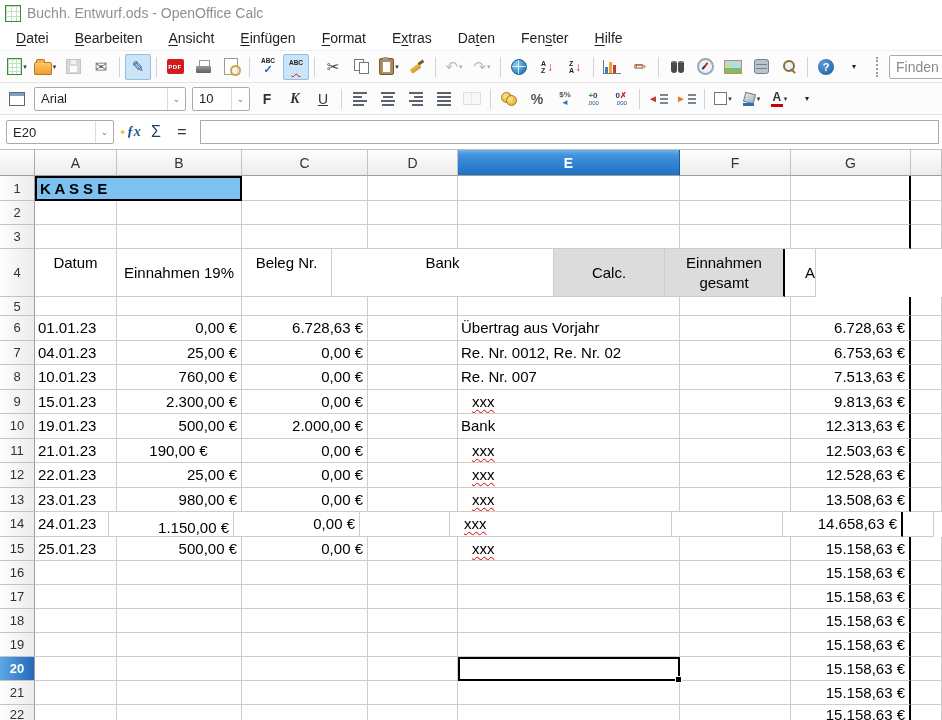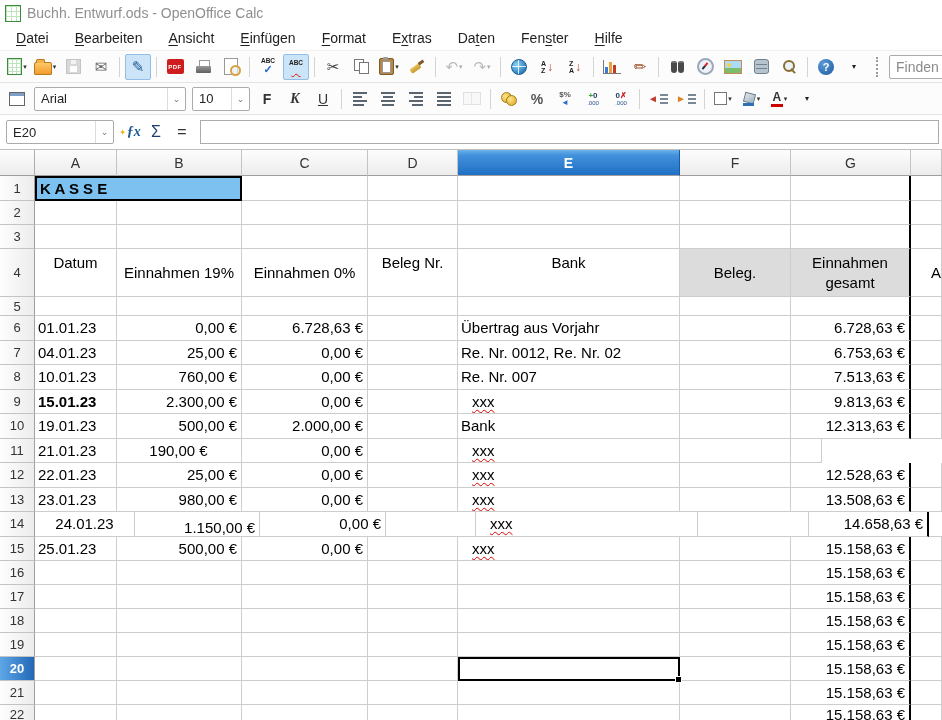--- a/index.html
+++ b/index.html
@@ -528,31 +528,28 @@
         <div class="cell" style="width: 31px;"></div>
       </div>
       <div class="grow" style="height: 48px;">
         <div class="rowhdr">4</div>
         <div class="cell center vtop" style="width: 82px;">
           <span>Datum</span>
         </div>
         <div class="cell center" style="width: 125px;">
           <span>Einnahmen 19%</span>
         </div>
-        <div class="cell center" style="width: 126px;">
-          <span>Einnahmen 0%</span>
-        </div>
         <div class="cell center vtop" style="width: 90px;">
           <span>Beleg Nr.</span>
         </div>
         <div class="cell center vtop" style="width: 222px;">
           <span>Bank</span>
         </div>
         <div class="cell center" style="width: 111px; background: rgb(220, 220, 220);">
-          <span>Beleg.</span>
+          <span>Calc.</span>
         </div>
         <div class="cell thickR center" style="width: 120px; background: rgb(220, 220, 220);">
           <span>Einnahmen gesamt</span>
         </div>
         <div class="cell" style="width: 31px; padding-left: 20px;"><span>A</span></div>
       </div>
       <div class="grow" style="height: 19px;">
         <div class="rowhdr">5</div>
         <div class="cell" style="width: 82px;"></div>
         <div class="cell" style="width: 125px;"></div>
@@ -591,21 +588,21 @@
         <div class="cell right" style="width: 125px;"><span>760,00 €</span></div>
         <div class="cell right" style="width: 126px;"><span>0,00 €</span></div>
         <div class="cell" style="width: 90px;"></div>
         <div class="cell" style="width: 222px;"><span>Re. Nr. 007</span></div>
         <div class="cell" style="width: 111px;"></div>
         <div class="cell thickR right" style="width: 120px;"><span>7.513,63 €</span></div>
         <div class="cell" style="width: 31px;"></div>
       </div>
       <div class="grow" style="height: 24.5px;">
         <div class="rowhdr">9</div>
-        <div class="cell" style="width: 82px; font-weight: bold;"><span>15.01.23</span></div>
+        <div class="cell" style="width: 82px;"><span>15.01.23</span></div>
         <div class="cell right" style="width: 125px;"><span>2.300,00 €</span></div>
         <div class="cell right" style="width: 126px;"><span>0,00 €</span></div>
         <div class="cell" style="width: 90px;"></div>
         <div class="cell" style="width: 222px; padding-left: 14px;"><span class="squig">xxx</span></div>
         <div class="cell" style="width: 111px;"></div>
         <div class="cell thickR right" style="width: 120px;"><span>9.813,63 €</span></div>
         <div class="cell" style="width: 31px;"></div>
       </div>
       <div class="grow" style="height: 24.5px;">
         <div class="rowhdr">10</div>
@@ -619,20 +616,21 @@
         <div class="cell" style="width: 31px;"></div>
       </div>
       <div class="grow" style="height: 24.5px;">
         <div class="rowhdr">11</div>
         <div class="cell" style="width: 82px;"><span>21.01.23</span></div>
         <div class="cell right" style="width: 125px; justify-content: center;"><span>190,00 €</span></div>
         <div class="cell right" style="width: 126px;"><span>0,00 €</span></div>
         <div class="cell" style="width: 90px;"></div>
         <div class="cell" style="width: 222px; padding-left: 14px;"><span class="squig">xxx</span></div>
         <div class="cell" style="width: 111px;"></div>
+        <div class="cell thickR right" style="width: 120px;"><span>12.503,63 €</span></div>
         <div class="cell" style="width: 31px;"></div>
       </div>
       <div class="grow" style="height: 24.5px;">
         <div class="rowhdr">12</div>
         <div class="cell" style="width: 82px;"><span>22.01.23</span></div>
         <div class="cell right" style="width: 125px;"><span>25,00 €</span></div>
         <div class="cell right" style="width: 126px;"><span>0,00 €</span></div>
         <div class="cell" style="width: 90px;"></div>
         <div class="cell" style="width: 222px; padding-left: 14px;"><span class="squig">xxx</span></div>
         <div class="cell" style="width: 111px;"></div>
@@ -645,21 +643,21 @@
         <div class="cell right" style="width: 125px;"><span>980,00 €</span></div>
         <div class="cell right" style="width: 126px;"><span>0,00 €</span></div>
         <div class="cell" style="width: 90px;"></div>
         <div class="cell" style="width: 222px; padding-left: 14px;"><span class="squig">xxx</span></div>
         <div class="cell" style="width: 111px;"></div>
         <div class="cell thickR right" style="width: 120px;"><span>13.508,63 €</span></div>
         <div class="cell" style="width: 31px;"></div>
       </div>
       <div class="grow" style="height: 24.5px;">
         <div class="rowhdr">14</div>
-        <div class="cell" style="width: 100px; justify-content: center;"><span>24.01.23</span></div>
+        <div class="cell" style="width: 74px;"><span>24.01.23</span></div>
         <div class="cell right" style="width: 125px; align-items: flex-end;"><span>1.150,00 €</span></div>
         <div class="cell right" style="width: 126px;"><span>0,00 €</span></div>
         <div class="cell" style="width: 90px;"></div>
         <div class="cell" style="width: 222px; padding-left: 14px;"><span class="squig">xxx</span></div>
         <div class="cell" style="width: 111px;"></div>
         <div class="cell thickR right" style="width: 120px;"><span>14.658,63 €</span></div>
         <div class="cell" style="width: 31px;"></div>
       </div>
       <div class="grow" style="height: 24.5px;">
         <div class="rowhdr">15</div>

